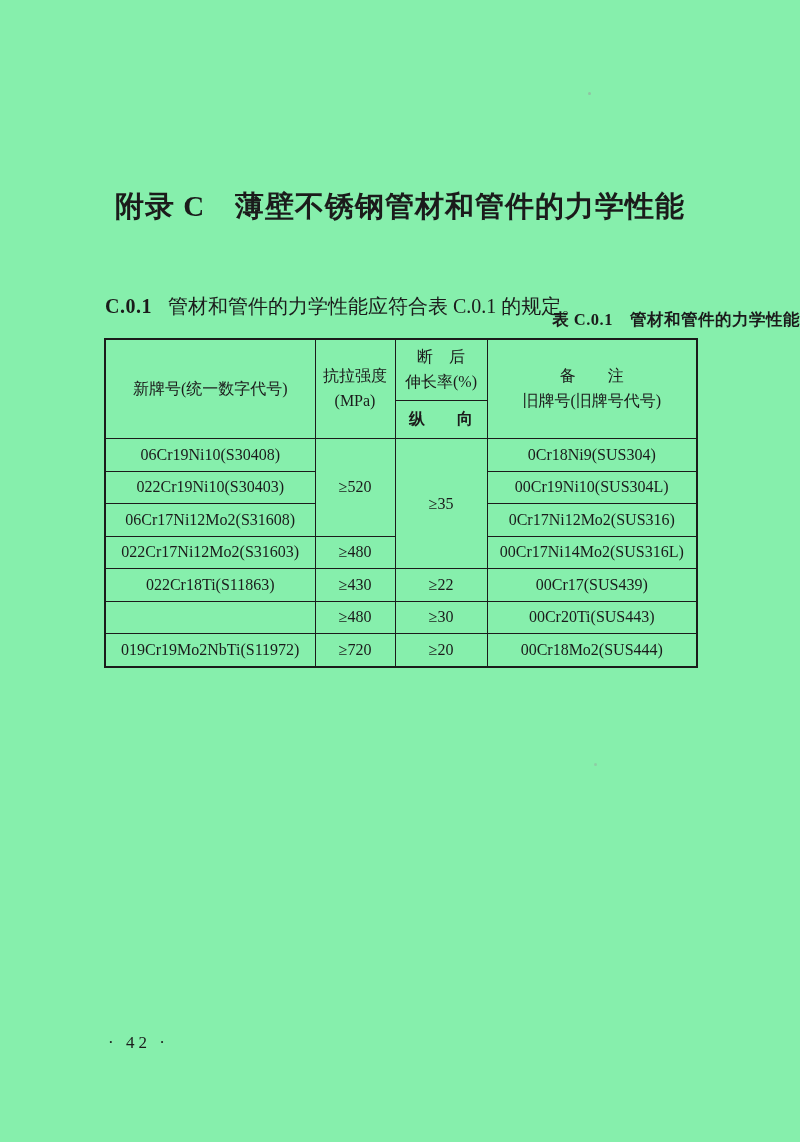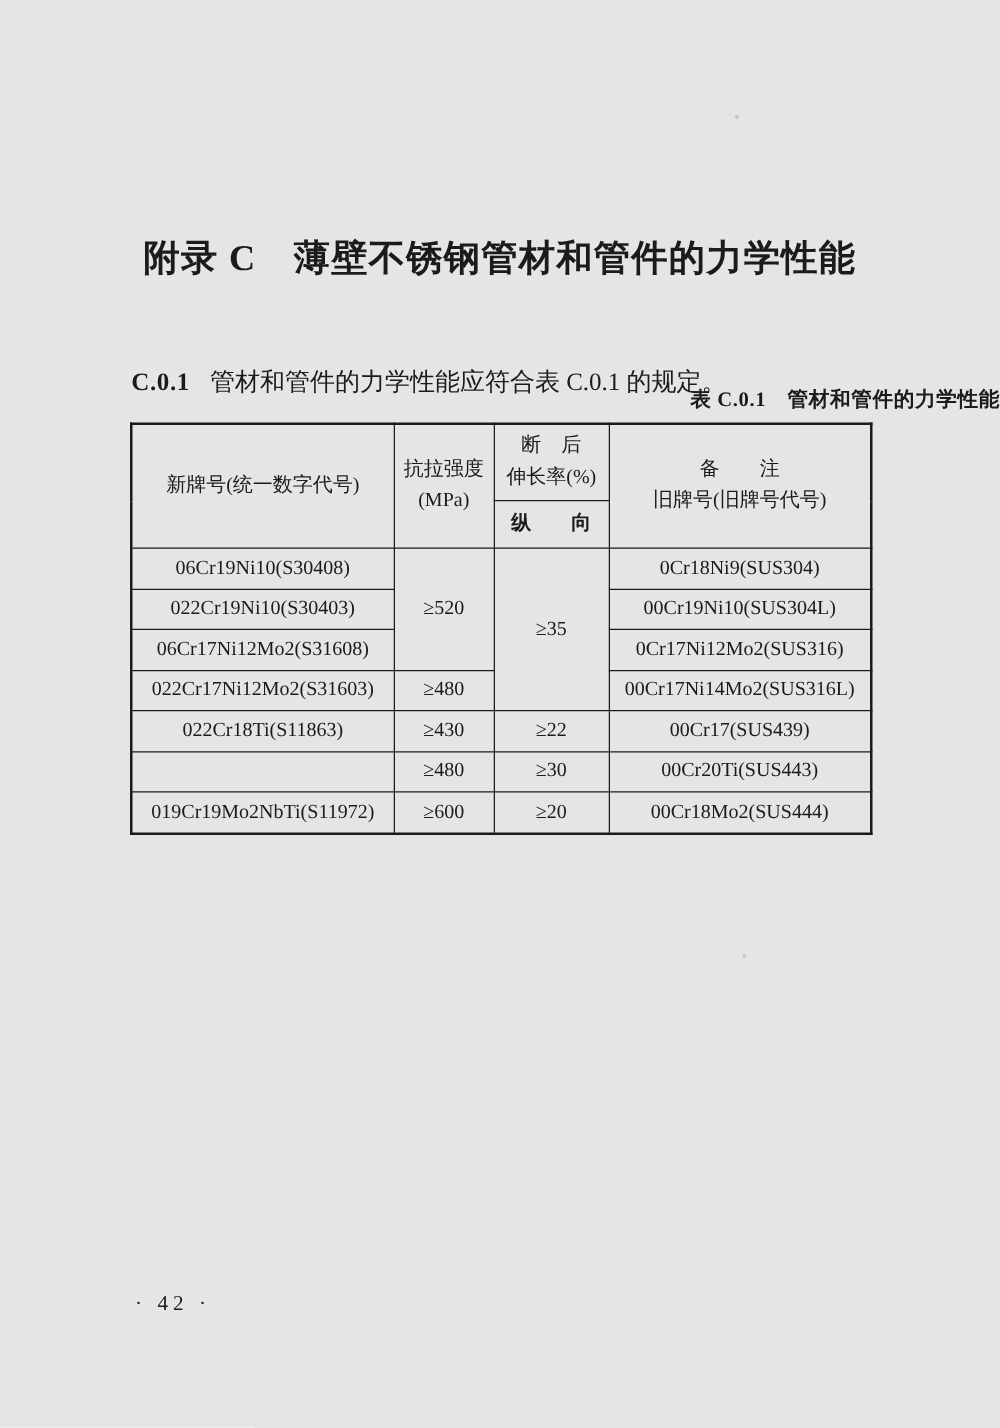--- a/index.html
+++ b/index.html
@@ -4,21 +4,21 @@
 <style>
   html, body { margin: 0; padding: 0; }
   body {
     width: 800px; height: 1142px;
     background: #fefefe;
     position: relative;
     font-family: "Liberation Serif", "DejaVu Serif", serif;
     color: #1b1b1b;
     overflow: hidden;
   }
-  .page { position: absolute; inset: 0; background: #e5e5e5; padding-left: 11px; }
+  .page { position: absolute; inset: 0; background: #86efac; padding-left: 11px; }
 
   .doc-title {
     position: absolute; top: 168px; left: 0; width: 100%;
     text-align: center;
     font-size: 29px; font-weight: bold;
     letter-spacing: 1px;
     white-space: pre;
   }
 
   .clause {
@@ -129,21 +129,21 @@
         <td>00Cr17(SUS439)</td>
       </tr>
       <tr>
         <td></td>
         <td>≥480</td>
         <td>≥30</td>
         <td>00Cr20Ti(SUS443)</td>
       </tr>
       <tr>
         <td>019Cr19Mo2NbTi(S11972)</td>
-        <td>≥600</td>
+        <td>≥720</td>
         <td>≥20</td>
         <td>00Cr18Mo2(SUS444)</td>
       </tr>
     </tbody>
   </table>
 
   <div class="page-number">· 42 ·</div>
 
   <div class="speck speck-1"></div>
   <div class="speck speck-2"></div>

